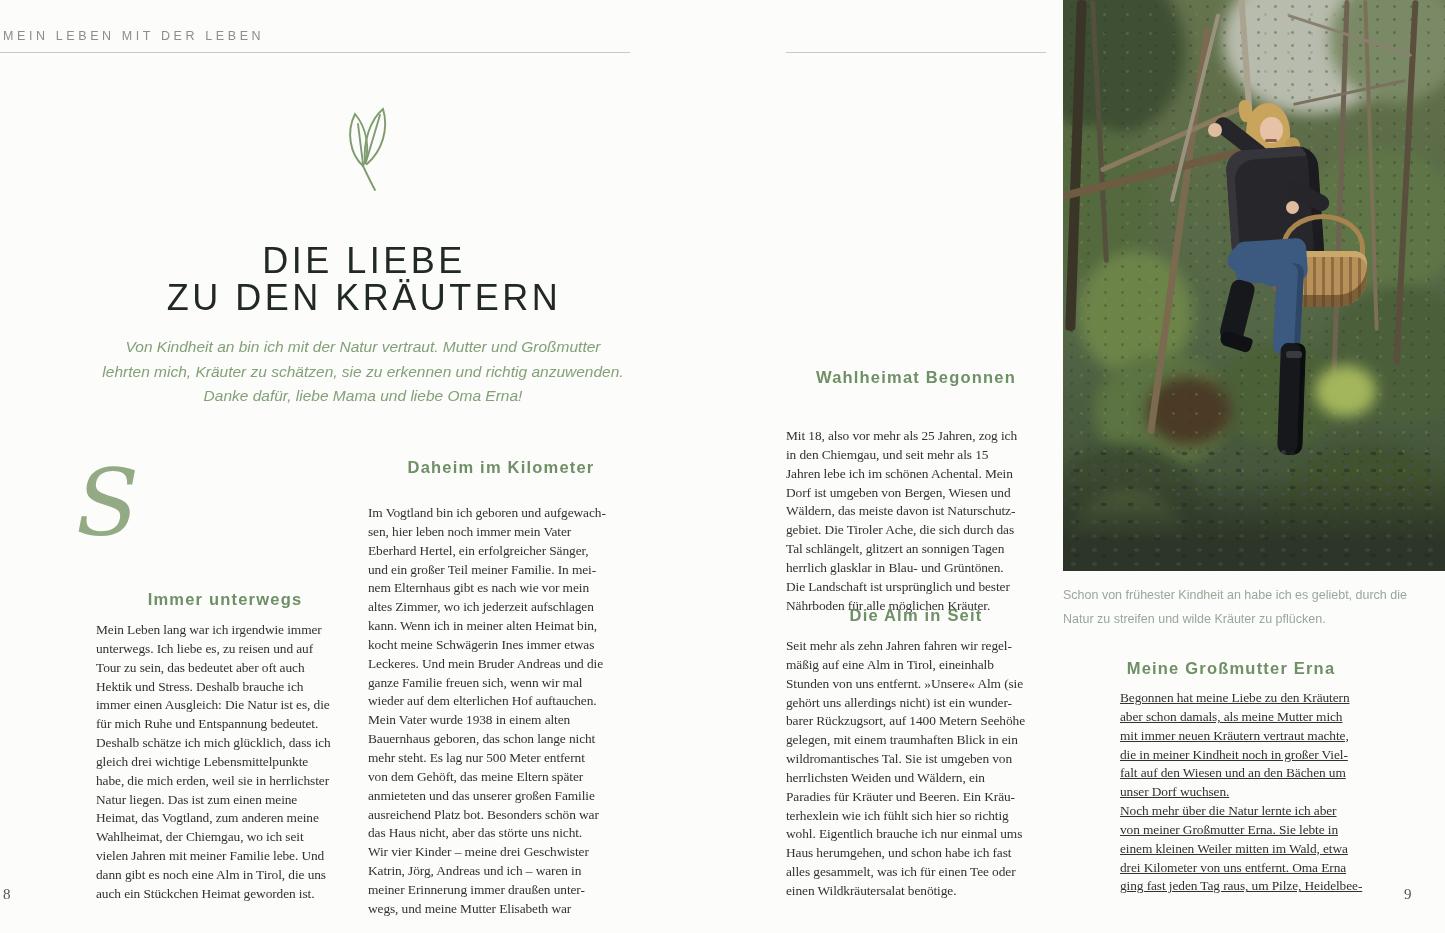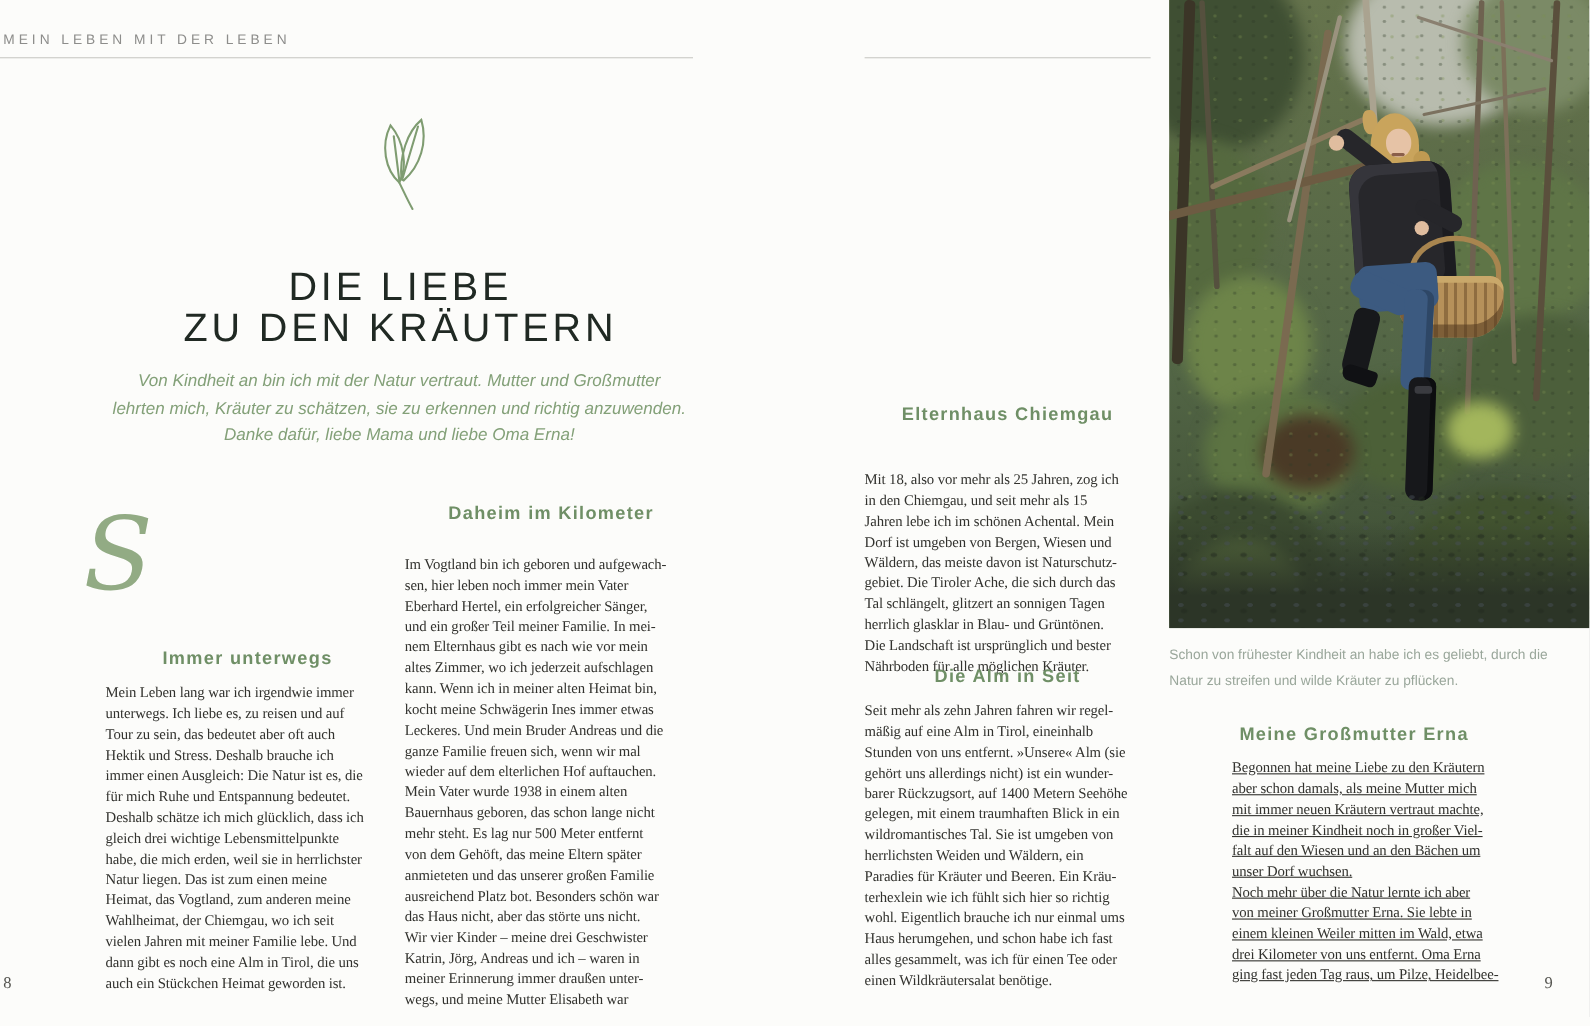--- a/index.html
+++ b/index.html
@@ -107,21 +107,21 @@
 mehr steht. Es lag nur 500 Meter entfernt
 von dem Gehöft, das meine Eltern später
 anmieteten und das unserer großen Familie
 ausreichend Platz bot. Besonders schön war
 das Haus nicht, aber das störte uns nicht.
 Wir vier Kinder – meine drei Geschwister
 Katrin, Jörg, Andreas und ich – waren in
 meiner Erinnerung immer draußen unter-
 wegs, und meine Mutter Elisabeth war</div>
 
-  <div class="abs sect-head" style="left:786px;top:368px;width:260px;">Elternhaus Chiemgau</div>
+  <div class="abs sect-head" style="left:786px;top:368px;width:260px;">Wahlheimat Begonnen</div>
   <div class="abs body-text" style="left:786px;top:399px;width:260px;margin-top:28px;">Mit 18, also vor mehr als 25 Jahren, zog ich
 in den Chiemgau, und seit mehr als 15
 Jahren lebe ich im schönen Achental. Mein
 Dorf ist umgeben von Bergen, Wiesen und
 Wäldern, das meiste davon ist Naturschutz-
 gebiet. Die Tiroler Ache, die sich durch das
 Tal schlängelt, glitzert an sonnigen Tagen
 herrlich glasklar in Blau- und Grüntönen.
 Die Landschaft ist ursprünglich und bester
 Nährboden für alle möglichen Kräuter.</div>

